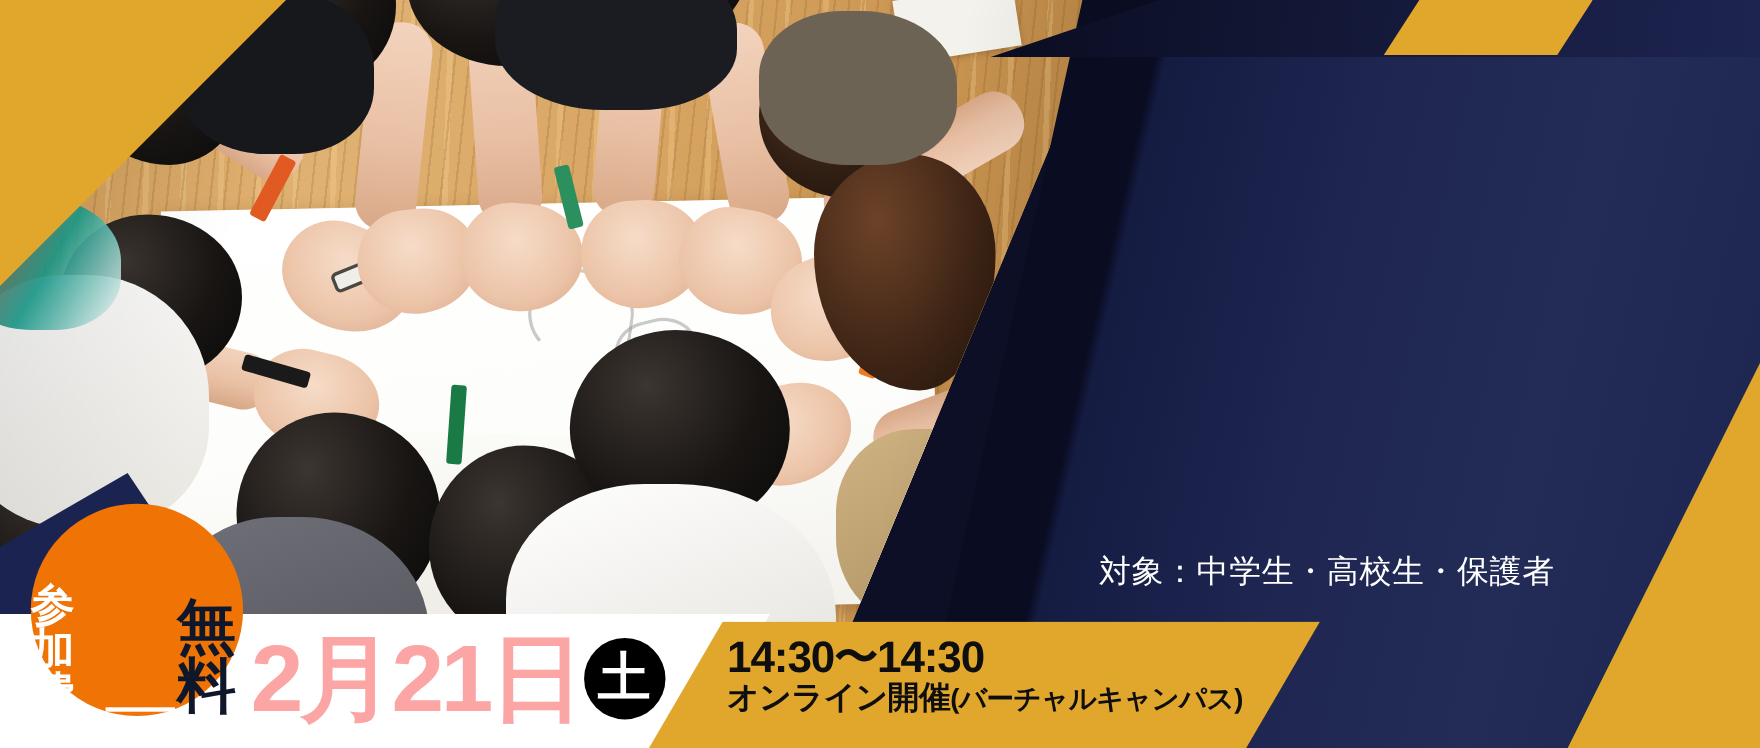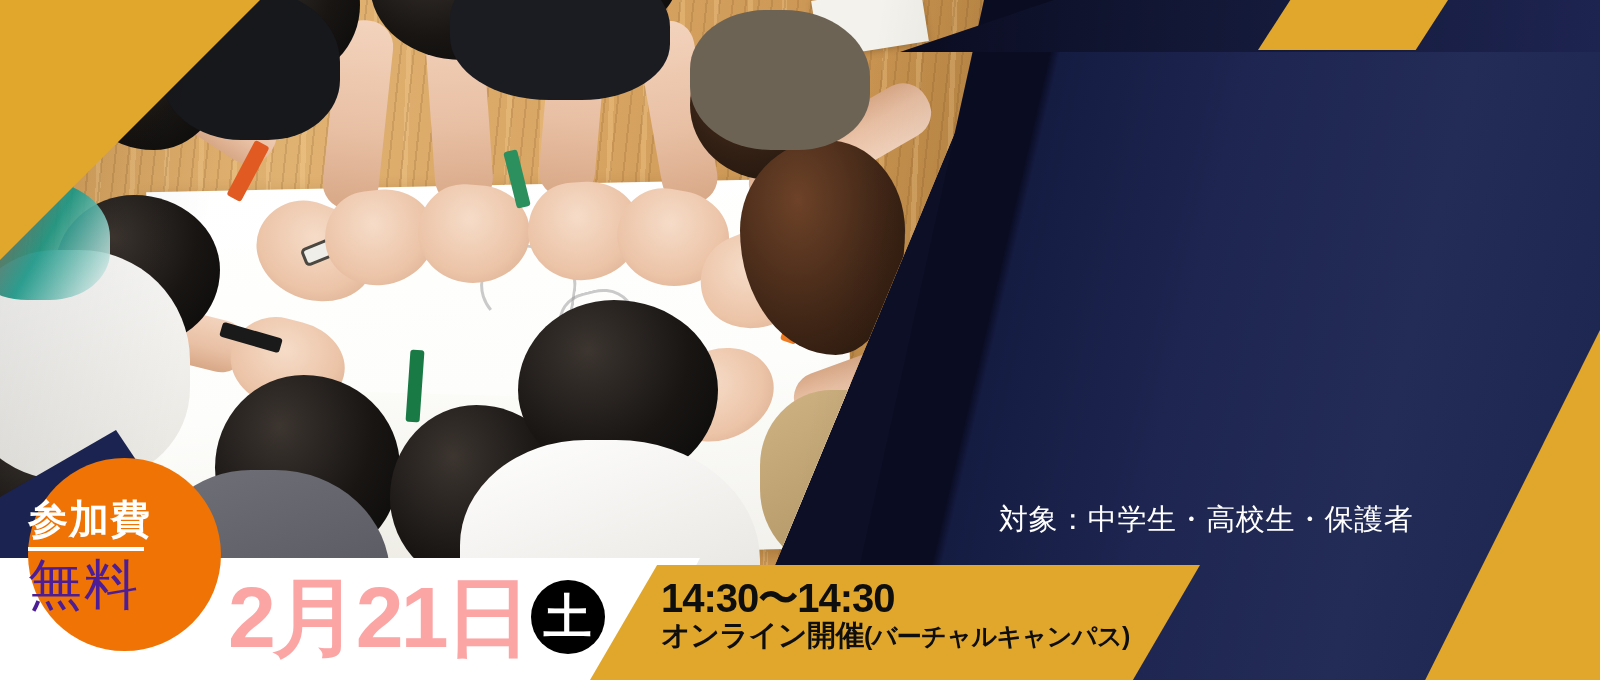--- a/index.html
+++ b/index.html
@@ -254,42 +254,41 @@
     clip-path: polygon(11% 0, 100% 0, 89% 100%, 0 100%);
   }
 
   .fee-badge {
     position: absolute;
     left: 28px; top: 458px;
     width: 193px; height: 193px;
     border-radius: 50%;
     background: #f07305;
     display: flex;
-    flex-direction: column;
-    align-items: flex-start;
+    align-items: flex-end;
     justify-content: center;
     gap: 2px;
   }
   .fee-top {
     color: #ffffff;
     font-size: 40px;
     font-weight: bold;
     letter-spacing: 1px;
     line-height: 1;
   }
   .fee-rule {
     width: 116px;
     height: 4px;
     background: #ffffff;
     margin: 6px 0 4px;
   }
   .fee-bottom {
-    color: #4c1d95;
+    color: #0f172a;
     font-size: 54px;
-    font-weight: normal;
+    font-weight: bold;
     letter-spacing: 2px;
     line-height: 1;
   }
 
   .date-line {
     position: absolute;
     left: 228px; top: 563px;
     height: 108px;
     display: flex;
     align-items: center;

